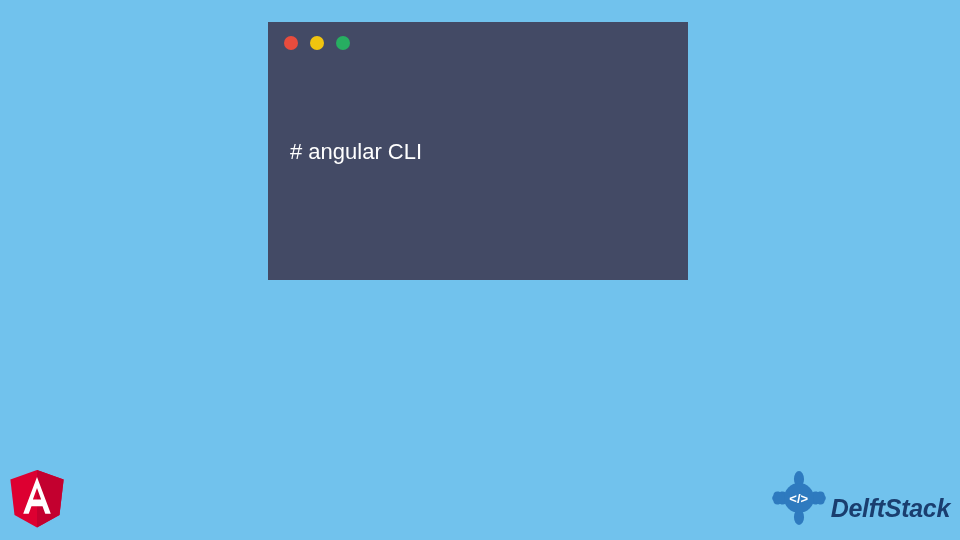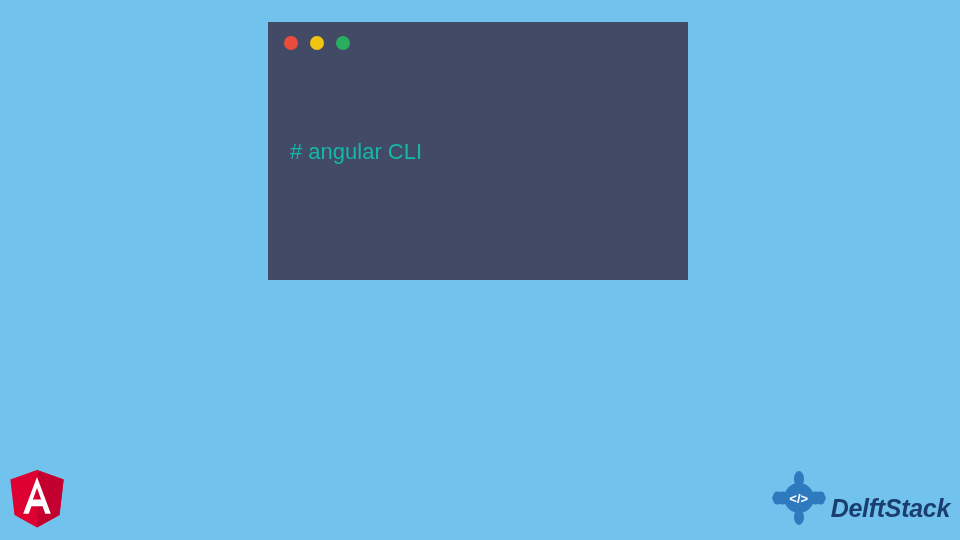--- a/index.html
+++ b/index.html
@@ -32,21 +32,21 @@
     .dot {
       width: 14px;
       height: 14px;
       border-radius: 50%;
     }
     .dot-red { background: #e84c3d; }
     .dot-yellow { background: #f1c40f; }
     .dot-green { background: #27ae61; }
     .terminal-body {
       padding: 78px 22px 0 22px;
-      color: #14b8a6;
+      color: #ffffff;
       font-size: 22px;
       line-height: 1.45;
       font-weight: 400;
     }
     .terminal-line {
       white-space: pre;
     }
     .angular-logo {
       position: absolute;
       left: 8px;

